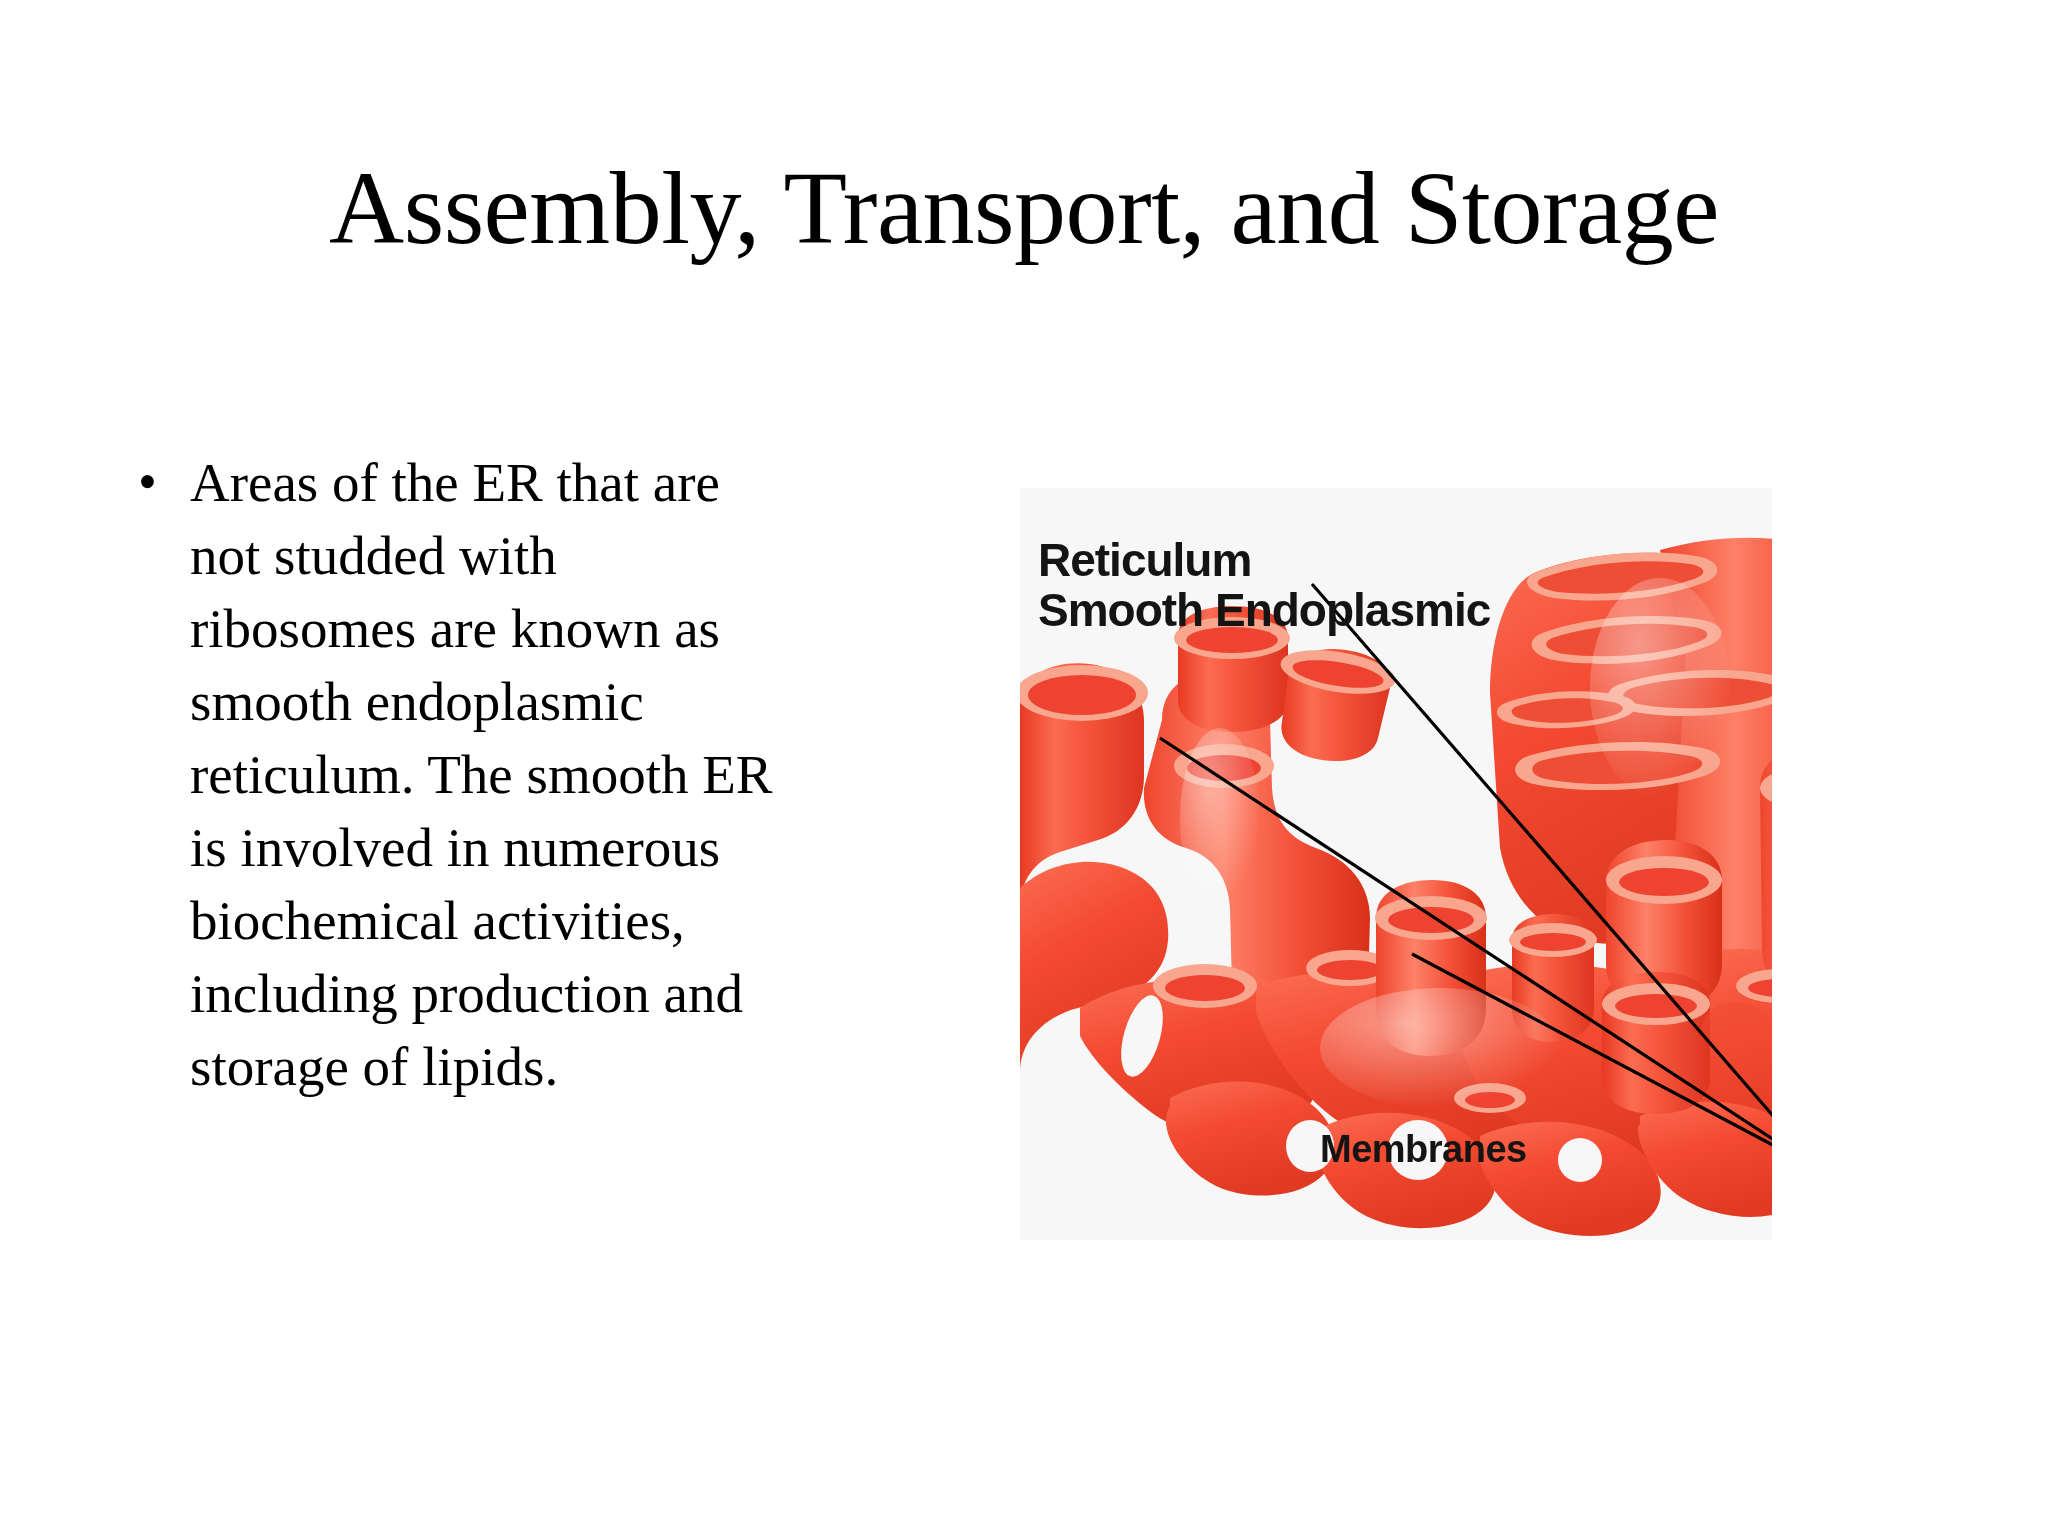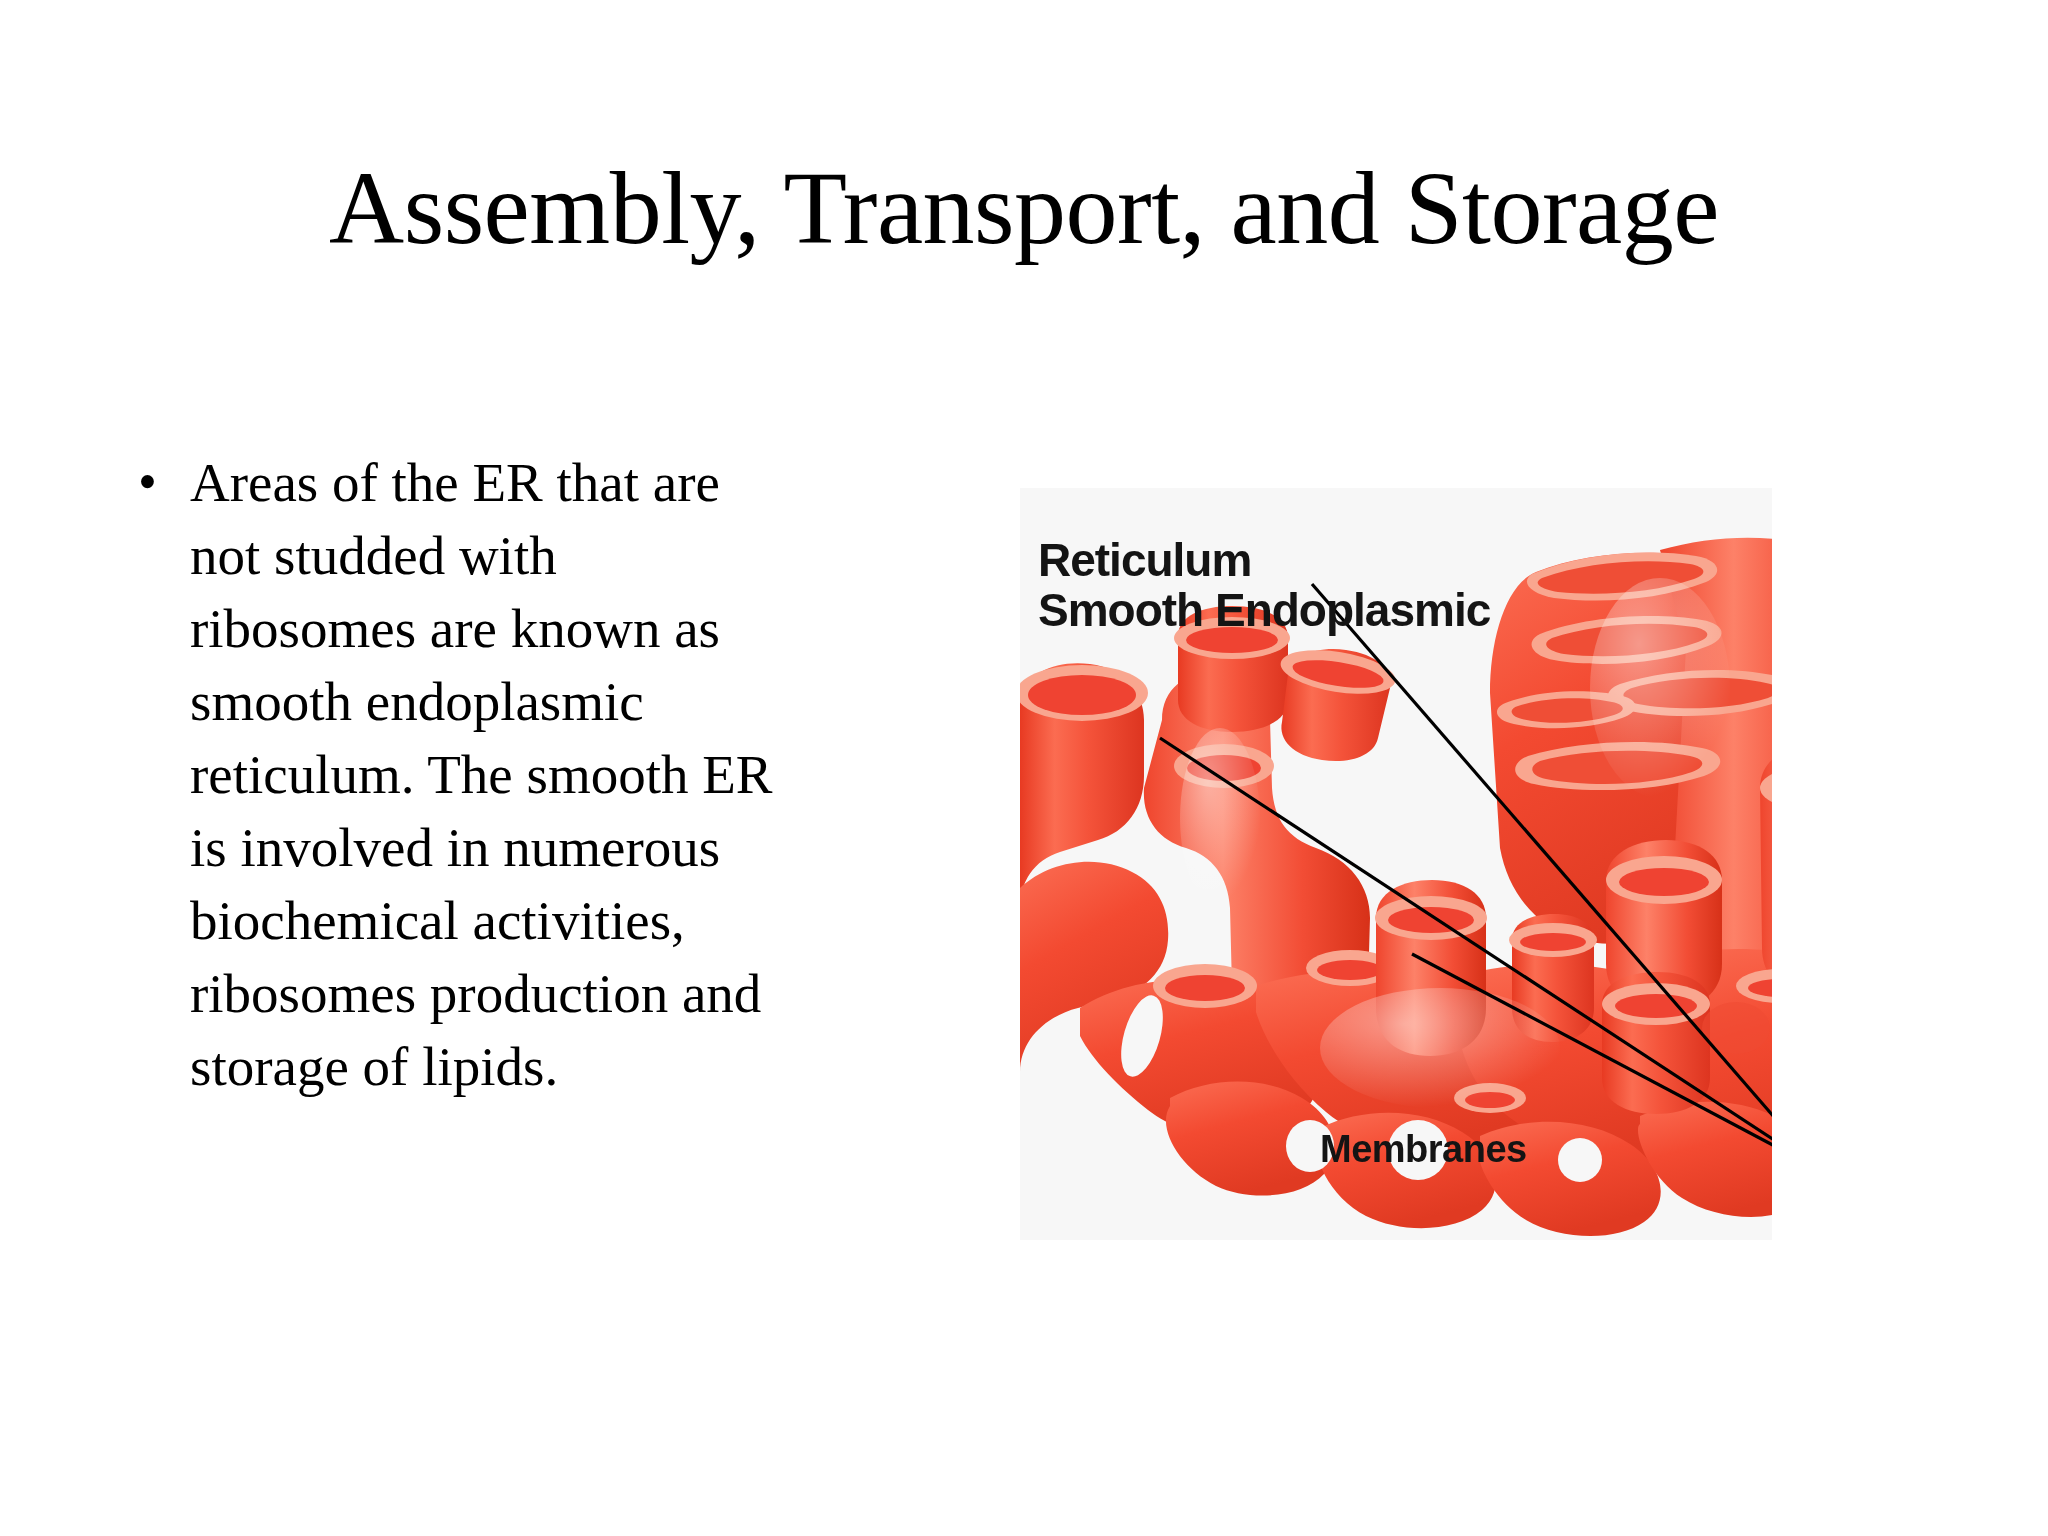--- a/index.html
+++ b/index.html
@@ -122,21 +122,21 @@
 <body>
 
 <div id="slide">
 
   <div id="slide-title">Assembly, Transport, and Storage</div>
 
   <div id="body-block">
     <div class="bullet-row">
       <div class="bullet-mark">•</div>
       <div class="bullet-text">
-        <span>Areas of the ER that are not studded with ribosomes are known as smooth endoplasmic reticulum. The </span><b>smooth ER</b><span> is involved in numerous biochemical activities, ribosomes production and storage of lipids.</span>
+        <span>Areas of the ER that are not studded with ribosomes are known as smooth endoplasmic reticulum. The </span><b>smooth ER</b><span> is involved in numerous biochemical activities, including production and storage of lipids.</span>
       </div>
     </div>
   </div>
 
   <div id="figure-panel">
 
 
     <div id="figure-heading">
       <span>Reticulum</span>
       <span>Smooth Endoplasmic</span>

